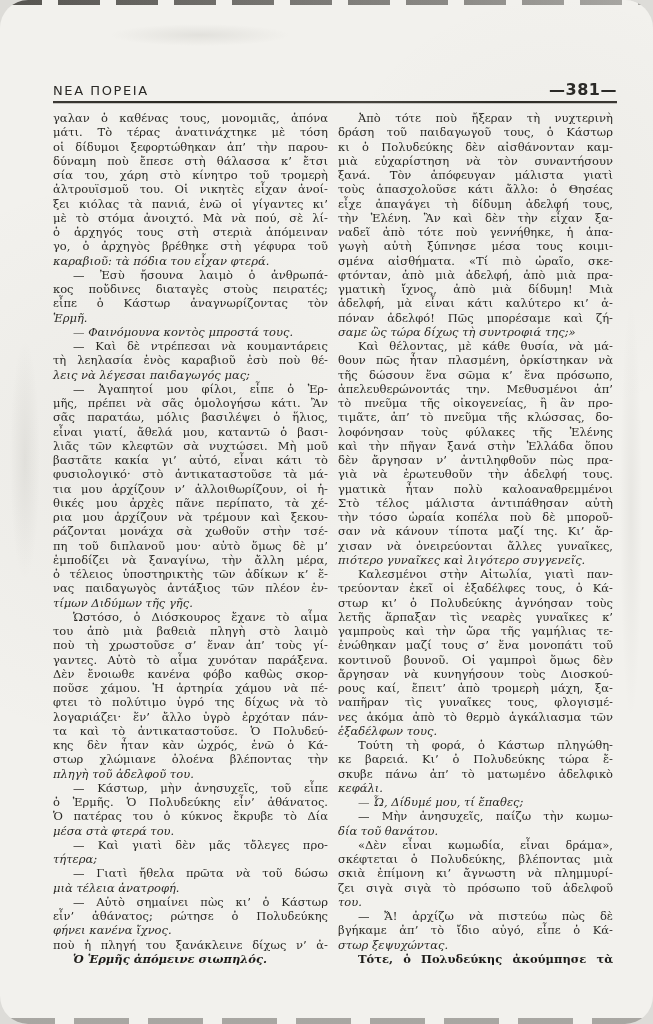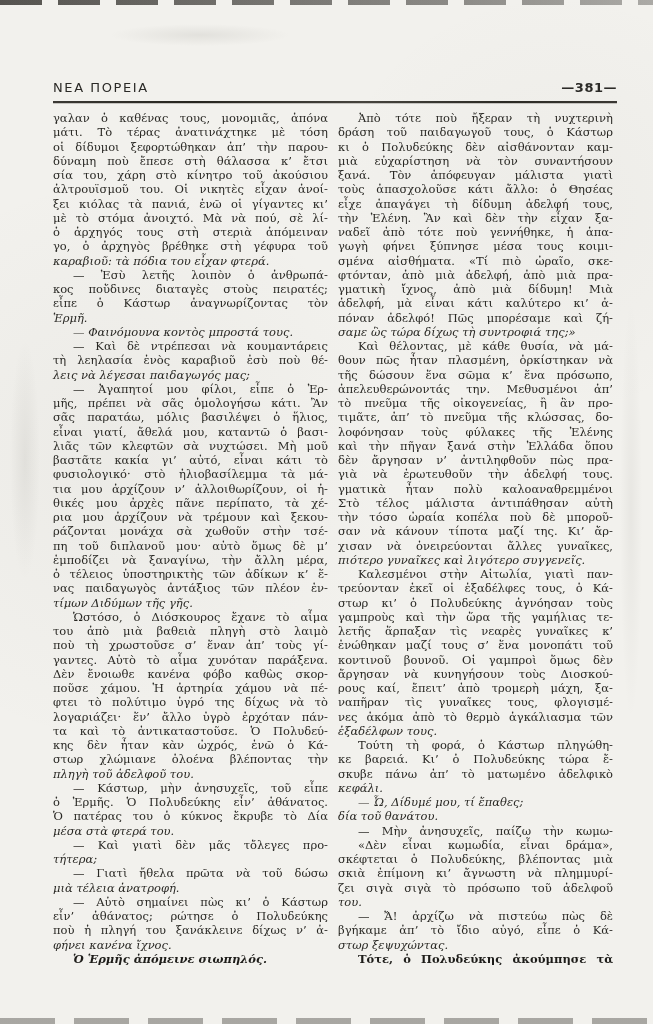--- a/index.html
+++ b/index.html
@@ -7,20 +7,21 @@
     position:relative;
     width:653px;height:1024px;
     margin:0 auto;
     background:
       radial-gradient(ellipse 60% 40% at 18% 45%, rgba(120,118,110,0.05), transparent 70%),
       radial-gradient(ellipse 50% 30% at 85% 20%, rgba(120,118,110,0.04), transparent 70%),
       #f2f1ed;
     overflow:hidden;
     font-family:"DejaVu Serif", serif;
     color:#262521;
+    border-radius:28px;
   }
   
   .edge-top{
     position:absolute;top:0;left:0;width:100%;height:5px;
     background:
       linear-gradient(90deg, rgba(242,241,237,0) 0%, rgba(242,241,237,0.35) 70%, rgba(242,241,237,0.55) 100%),
       repeating-linear-gradient(to right, rgba(58,56,52,0.85) 0 42px, rgba(58,56,52,0) 42px 58px);
   }
   .edge-bottom{
     position:absolute;bottom:0;left:0;width:100%;height:6px;
@@ -33,21 +34,21 @@
     background:radial-gradient(closest-side, rgba(110,108,100,0.12), transparent);}
   .smudge-c{left:620px;top:300px;width:22px;height:420px;
     background:radial-gradient(closest-side, rgba(110,108,100,0.08), transparent);}
   
   .header{
     position:absolute;left:53px;top:80px;width:564px;
     display:flex;justify-content:space-between;align-items:baseline;
     font-family:"DejaVu Sans", sans-serif;
   }
   .journal-title{font-size:13px;letter-spacing:1.6px;color:#2b2a27;}
-  .page-number{font-size:13px;font-weight:bold;letter-spacing:0.5px;color:#2b2a27;}
+  .page-number{font-size:16px;font-weight:bold;letter-spacing:0.5px;color:#2b2a27;}
   .header-rule{
     position:absolute;left:53px;top:101px;width:564px;height:2px;
     background:linear-gradient(90deg,#3a3833 0%,#26251f 25%,#46443e 55%,#2b2a24 80%,#3a3833 100%);
     box-shadow:0 1px 0 rgba(58,56,50,0.25);
   }
   
   .columns{
     position:absolute;left:53px;top:111px;width:565px;
     display:flex;gap:10px;
   }
@@ -79,50 +80,50 @@
   </div>
   <div class="header-rule"></div>
 
   <div class="columns">
     <div class="col">
         <div class="para">
           <div class="line">γαλαν ὁ καθένας τους, μονομιᾶς, ἀπόνα</div>
           <div class="line">μάτι. Τὸ τέρας ἀνατινάχτηκε μὲ τόση</div>
           <div class="line">οἱ δίδυμοι ξεφορτώθηκαν ἀπ’ τὴν παρου-</div>
           <div class="line">δύναμη ποὺ ἔπεσε στὴ θάλασσα κ’ ἔτσι</div>
-          <div class="line">σία του, χάρη στὸ κίνητρο τοῦ ἀκούσιου</div>
+          <div class="line">σία του, χάρη στὸ κίνητρο τοῦ τρομερὴ</div>
           <div class="line">ἀλτρουϊσμοῦ του. Οἱ νικητὲς εἶχαν ἀνοί-</div>
           <div class="line">ξει κιόλας τὰ πανιά, ἐνῶ οἱ γίγαντες κι’</div>
           <div class="line">μὲ τὸ στόμα ἀνοιχτό. Μὰ νὰ πού, σὲ λί-</div>
           <div class="line">ὁ ἀρχηγός τους στὴ στεριὰ ἀπόμειναν</div>
           <div class="line">γο, ὁ ἀρχηγὸς βρέθηκε στὴ γέφυρα τοῦ</div>
           <div class="line last">καραβιοῦ: τὰ πόδια του εἶχαν φτερά.</div>
         </div>
         <div class="para">
-          <div class="line indent">— Ἐσὺ λετῆς λοιπὸν ὁ ἀνθρωπά-</div>
+          <div class="line indent">— Ἐσὺ ἤσουνα λαιμὸ ὁ ἀνθρωπά-</div>
           <div class="line">κος ποὔδινες διαταγὲς στοὺς πειρατές;</div>
           <div class="line">εἶπε ὁ Κάστωρ ἀναγνωρίζοντας τὸν</div>
           <div class="line last">Ἑρμῆ.</div>
         </div>
         <div class="para">
           <div class="line indent last">— Φαινόμουνα κοντὸς μπροστά τους.</div>
         </div>
         <div class="para">
           <div class="line indent">— Καὶ δὲ ντρέπεσαι νὰ κουμαντάρεις</div>
           <div class="line">τὴ λεηλασία ἑνὸς καραβιοῦ ἐσὺ ποὺ θέ-</div>
           <div class="line last">λεις νὰ λέγεσαι παιδαγωγός μας;</div>
         </div>
         <div class="para">
           <div class="line indent">— Ἀγαπητοί μου φίλοι, εἶπε ὁ Ἑρ-</div>
           <div class="line">μῆς, πρέπει νὰ σᾶς ὁμολογήσω κάτι. Ἂν</div>
           <div class="line">σᾶς παρατάω, μόλις βασιλέψει ὁ ἥλιος,</div>
           <div class="line">εἶναι γιατί, ἄθελά μου, καταντῶ ὁ βασι-</div>
           <div class="line">λιᾶς τῶν κλεφτῶν σὰ νυχτώσει. Μὴ μοῦ</div>
           <div class="line">βαστᾶτε κακία γι’ αὐτό, εἶναι κάτι τὸ</div>
-          <div class="line">φυσιολογικό· στὸ ἡλιοβασίλεμμα τὰ μά-</div>
+          <div class="line">φυσιολογικό· στὸ ἀντικαταστοῦσε τὰ μά-</div>
           <div class="line">τια μου ἀρχίζουν ν’ ἀλλοιθωρίζουν, οἱ ἠ-</div>
           <div class="line">θικές μου ἀρχὲς πᾶνε περίπατο, τὰ χέ-</div>
           <div class="line">ρια μου ἀρχίζουν νὰ τρέμουν καὶ ξεκου-</div>
           <div class="line">ράζονται μονάχα σὰ χωθοῦν στὴν τσέ-</div>
           <div class="line">πη τοῦ διπλανοῦ μου· αὐτὸ ὅμως δὲ μ’</div>
           <div class="line">ἐμποδίζει νὰ ξαναγίνω, τὴν ἄλλη μέρα,</div>
           <div class="line">ὁ τέλειος ὑποστηρικτὴς τῶν ἀδίκων κ’ ἕ-</div>
           <div class="line">νας παιδαγωγὸς ἀντάξιος τῶν πλέον ἐν-</div>
           <div class="line last">τίμων Διδύμων τῆς γῆς.</div>
         </div>
@@ -150,39 +151,39 @@
           <div class="line indent">— Καὶ γιατὶ δὲν μᾶς τὄλεγες προ-</div>
           <div class="line last">τήτερα;</div>
         </div>
         <div class="para">
           <div class="line indent">— Γιατὶ ἤθελα πρῶτα νὰ τοῦ δώσω</div>
           <div class="line last">μιὰ τέλεια ἀνατροφή.</div>
         </div>
         <div class="para">
           <div class="line indent">— Αὐτὸ σημαίνει πὼς κι’ ὁ Κάστωρ</div>
           <div class="line">εἶν’ ἀθάνατος; ρώτησε ὁ Πολυδεύκης</div>
+          <div class="line last">φήνει κανένα ἴχνος.</div>
           <div class="line">ποὺ ἡ πληγή του ξανάκλεινε δίχως ν’ ἀ-</div>
-          <div class="line last">φήνει κανένα ἴχνος.</div>
         </div>
         <div class="para">
           <div class="line indent last bold">Ὁ Ἑρμῆς ἀπόμεινε σιωπηλός.</div>
         </div>
       </div>
     <div class="col">
         <div class="para">
           <div class="line indent">Ἀπὸ τότε ποὺ ἤξεραν τὴ νυχτερινὴ</div>
           <div class="line">δράση τοῦ παιδαγωγοῦ τους, ὁ Κάστωρ</div>
           <div class="line">κι ὁ Πολυδεύκης δὲν αἰσθάνονταν καμ-</div>
           <div class="line">μιὰ εὐχαρίστηση νὰ τὸν συναντήσουν</div>
           <div class="line">ξανά. Τὸν ἀπόφευγαν μάλιστα γιατὶ</div>
           <div class="line">τοὺς ἀπασχολοῦσε κάτι ἄλλο: ὁ Θησέας</div>
           <div class="line">εἶχε ἀπαγάγει τὴ δίδυμη ἀδελφή τους,</div>
           <div class="line">τὴν Ἑλένη. Ἂν καὶ δὲν τὴν εἶχαν ξα-</div>
           <div class="line">ναδεῖ ἀπὸ τότε ποὺ γεννήθηκε, ἡ ἀπα-</div>
-          <div class="line">γωγὴ φήνει ξύπνησε μέσα τους κοιμι-</div>
+          <div class="line">γωγὴ αὐτὴ ξύπνησε μέσα τους κοιμι-</div>
           <div class="line">σμένα αἰσθήματα. «Τί πιὸ ὡραῖο, σκε-</div>
           <div class="line">φτόνταν, ἀπὸ μιὰ ἀδελφή, ἀπὸ μιὰ πρα-</div>
           <div class="line">γματικὴ ἴχνος, ἀπὸ μιὰ δίδυμη! Μιὰ</div>
           <div class="line">ἀδελφή, μὰ εἶναι κάτι καλύτερο κι’ ἀ-</div>
           <div class="line">πόναν ἀδελφό! Πῶς μπορέσαμε καὶ ζή-</div>
           <div class="line last">σαμε ὣς τώρα δίχως τὴ συντροφιά της;»</div>
         </div>
         <div class="para">
           <div class="line indent">Καὶ θέλοντας, μὲ κάθε θυσία, νὰ μά-</div>
           <div class="line">θουν πῶς ἦταν πλασμένη, ὁρκίστηκαν νὰ</div>
@@ -198,42 +199,42 @@
           <div class="line">Στὸ τέλος μάλιστα ἀντιπάθησαν αὐτὴ</div>
           <div class="line">τὴν τόσο ὡραία κοπέλα ποὺ δὲ μποροῦ-</div>
           <div class="line">σαν νὰ κάνουν τίποτα μαζί της. Κι’ ἄρ-</div>
           <div class="line">χισαν νὰ ὀνειρεύονται ἄλλες γυναῖκες,</div>
           <div class="line last">πιότερο γυναῖκες καὶ λιγότερο συγγενεῖς.</div>
         </div>
         <div class="para">
           <div class="line indent">Καλεσμένοι στὴν Αἰτωλία, γιατὶ παν-</div>
           <div class="line">τρεύονταν ἐκεῖ οἱ ἐξαδέλφες τους, ὁ Κά-</div>
           <div class="line">στωρ κι’ ὁ Πολυδεύκης ἀγνόησαν τοὺς</div>
+          <div class="line">λετῆς ἅρπαξαν τὶς νεαρὲς γυναῖκες κ’</div>
           <div class="line">γαμπροὺς καὶ τὴν ὥρα τῆς γαμήλιας τε-</div>
-          <div class="line">λετῆς ἅρπαξαν τὶς νεαρὲς γυναῖκες κ’</div>
           <div class="line">ἑνώθηκαν μαζί τους σ’ ἕνα μονοπάτι τοῦ</div>
           <div class="line">κοντινοῦ βουνοῦ. Οἱ γαμπροὶ ὅμως δὲν</div>
           <div class="line">ἄργησαν νὰ κυνηγήσουν τοὺς Διοσκού-</div>
           <div class="line">ρους καί, ἔπειτ’ ἀπὸ τρομερὴ μάχη, ξα-</div>
           <div class="line">ναπῆραν τὶς γυναῖκες τους, φλογισμέ-</div>
           <div class="line">νες ἀκόμα ἀπὸ τὸ θερμὸ ἀγκάλιασμα τῶν</div>
           <div class="line last">ἐξαδέλφων τους.</div>
         </div>
         <div class="para">
           <div class="line indent">Τούτη τὴ φορά, ὁ Κάστωρ πληγώθη-</div>
           <div class="line">κε βαρειά. Κι’ ὁ Πολυδεύκης τώρα ἔ-</div>
           <div class="line">σκυβε πάνω ἀπ’ τὸ ματωμένο ἀδελφικὸ</div>
           <div class="line last">κεφάλι.</div>
         </div>
         <div class="para">
           <div class="line indent last">— Ὦ, Δίδυμέ μου, τί ἔπαθες;</div>
         </div>
         <div class="para">
+          <div class="line indent">— Μὴν ἀνησυχεῖς, παίζω τὴν κωμω-</div>
           <div class="line last">δία τοῦ θανάτου.</div>
-          <div class="line indent">— Μὴν ἀνησυχεῖς, παίζω τὴν κωμω-</div>
         </div>
         <div class="para">
           <div class="line indent">«Δὲν εἶναι κωμωδία, εἶναι δράμα»,</div>
           <div class="line">σκέφτεται ὁ Πολυδεύκης, βλέποντας μιὰ</div>
           <div class="line">σκιὰ ἐπίμονη κι’ ἄγνωστη νὰ πλημμυρί-</div>
           <div class="line">ζει σιγὰ σιγὰ τὸ πρόσωπο τοῦ ἀδελφοῦ</div>
           <div class="line last">του.</div>
         </div>
         <div class="para">
           <div class="line indent">— Ἄ! ἀρχίζω νὰ πιστεύω πὼς δὲ</div>

